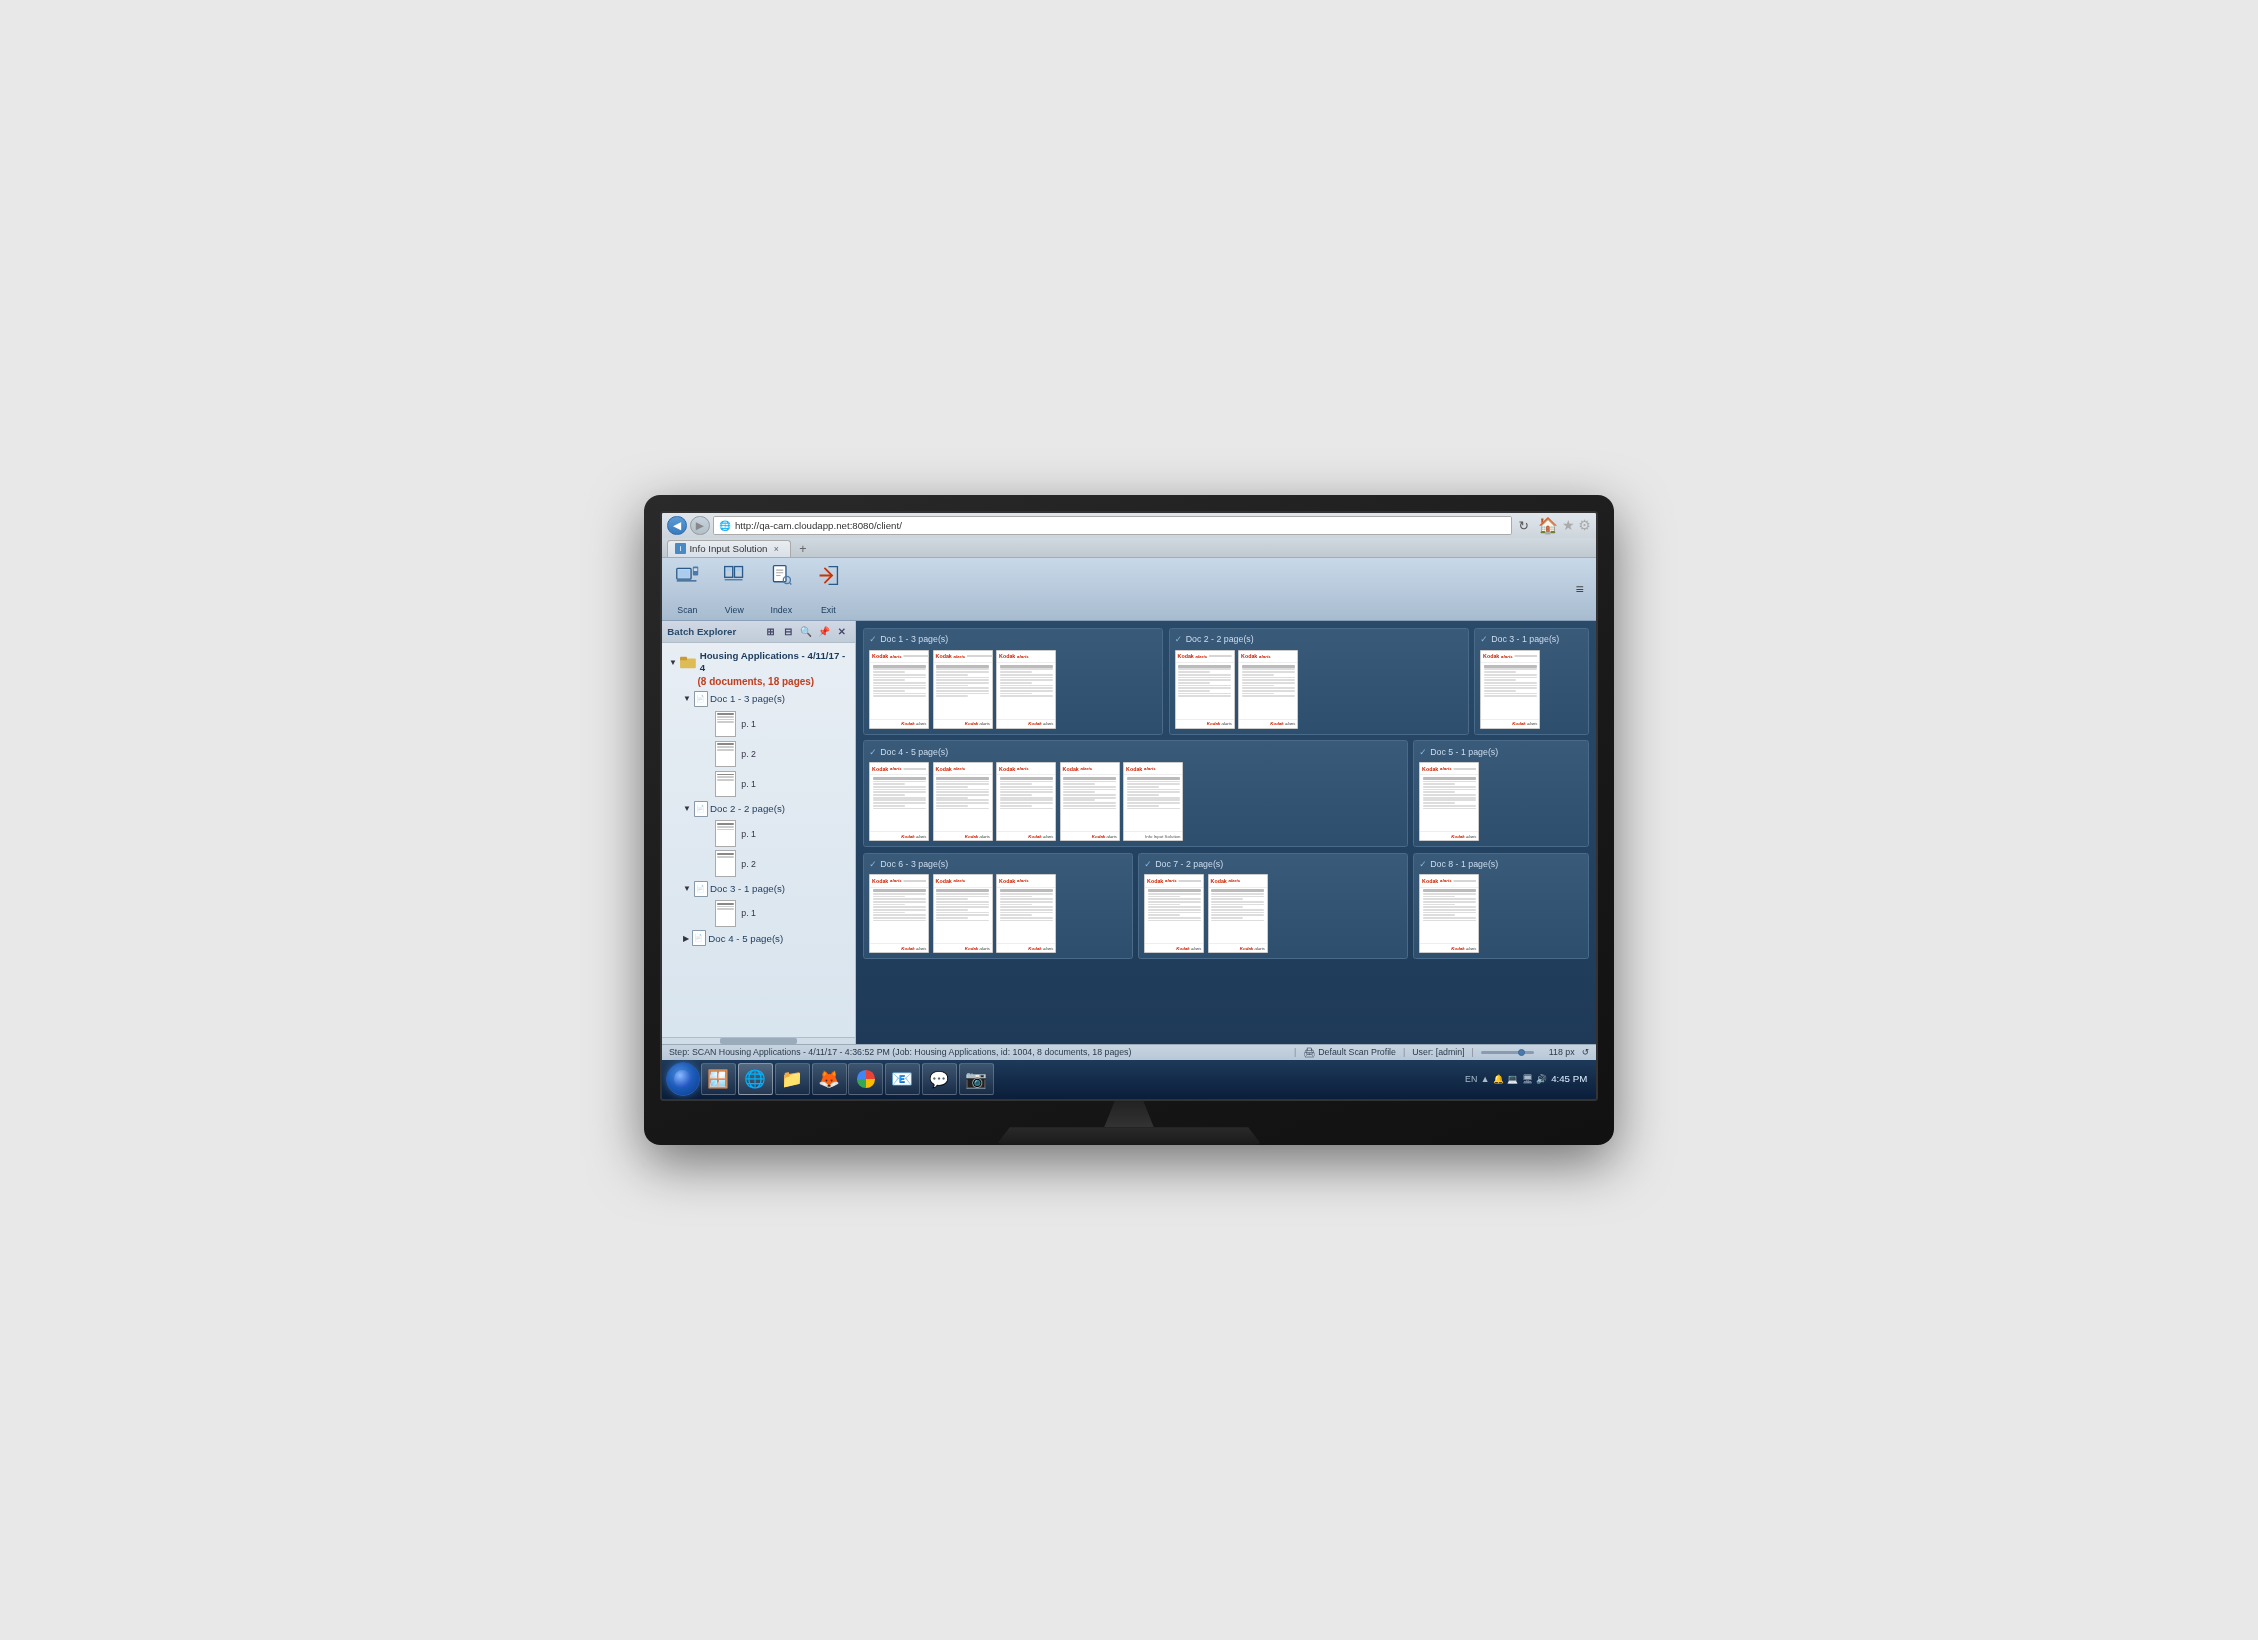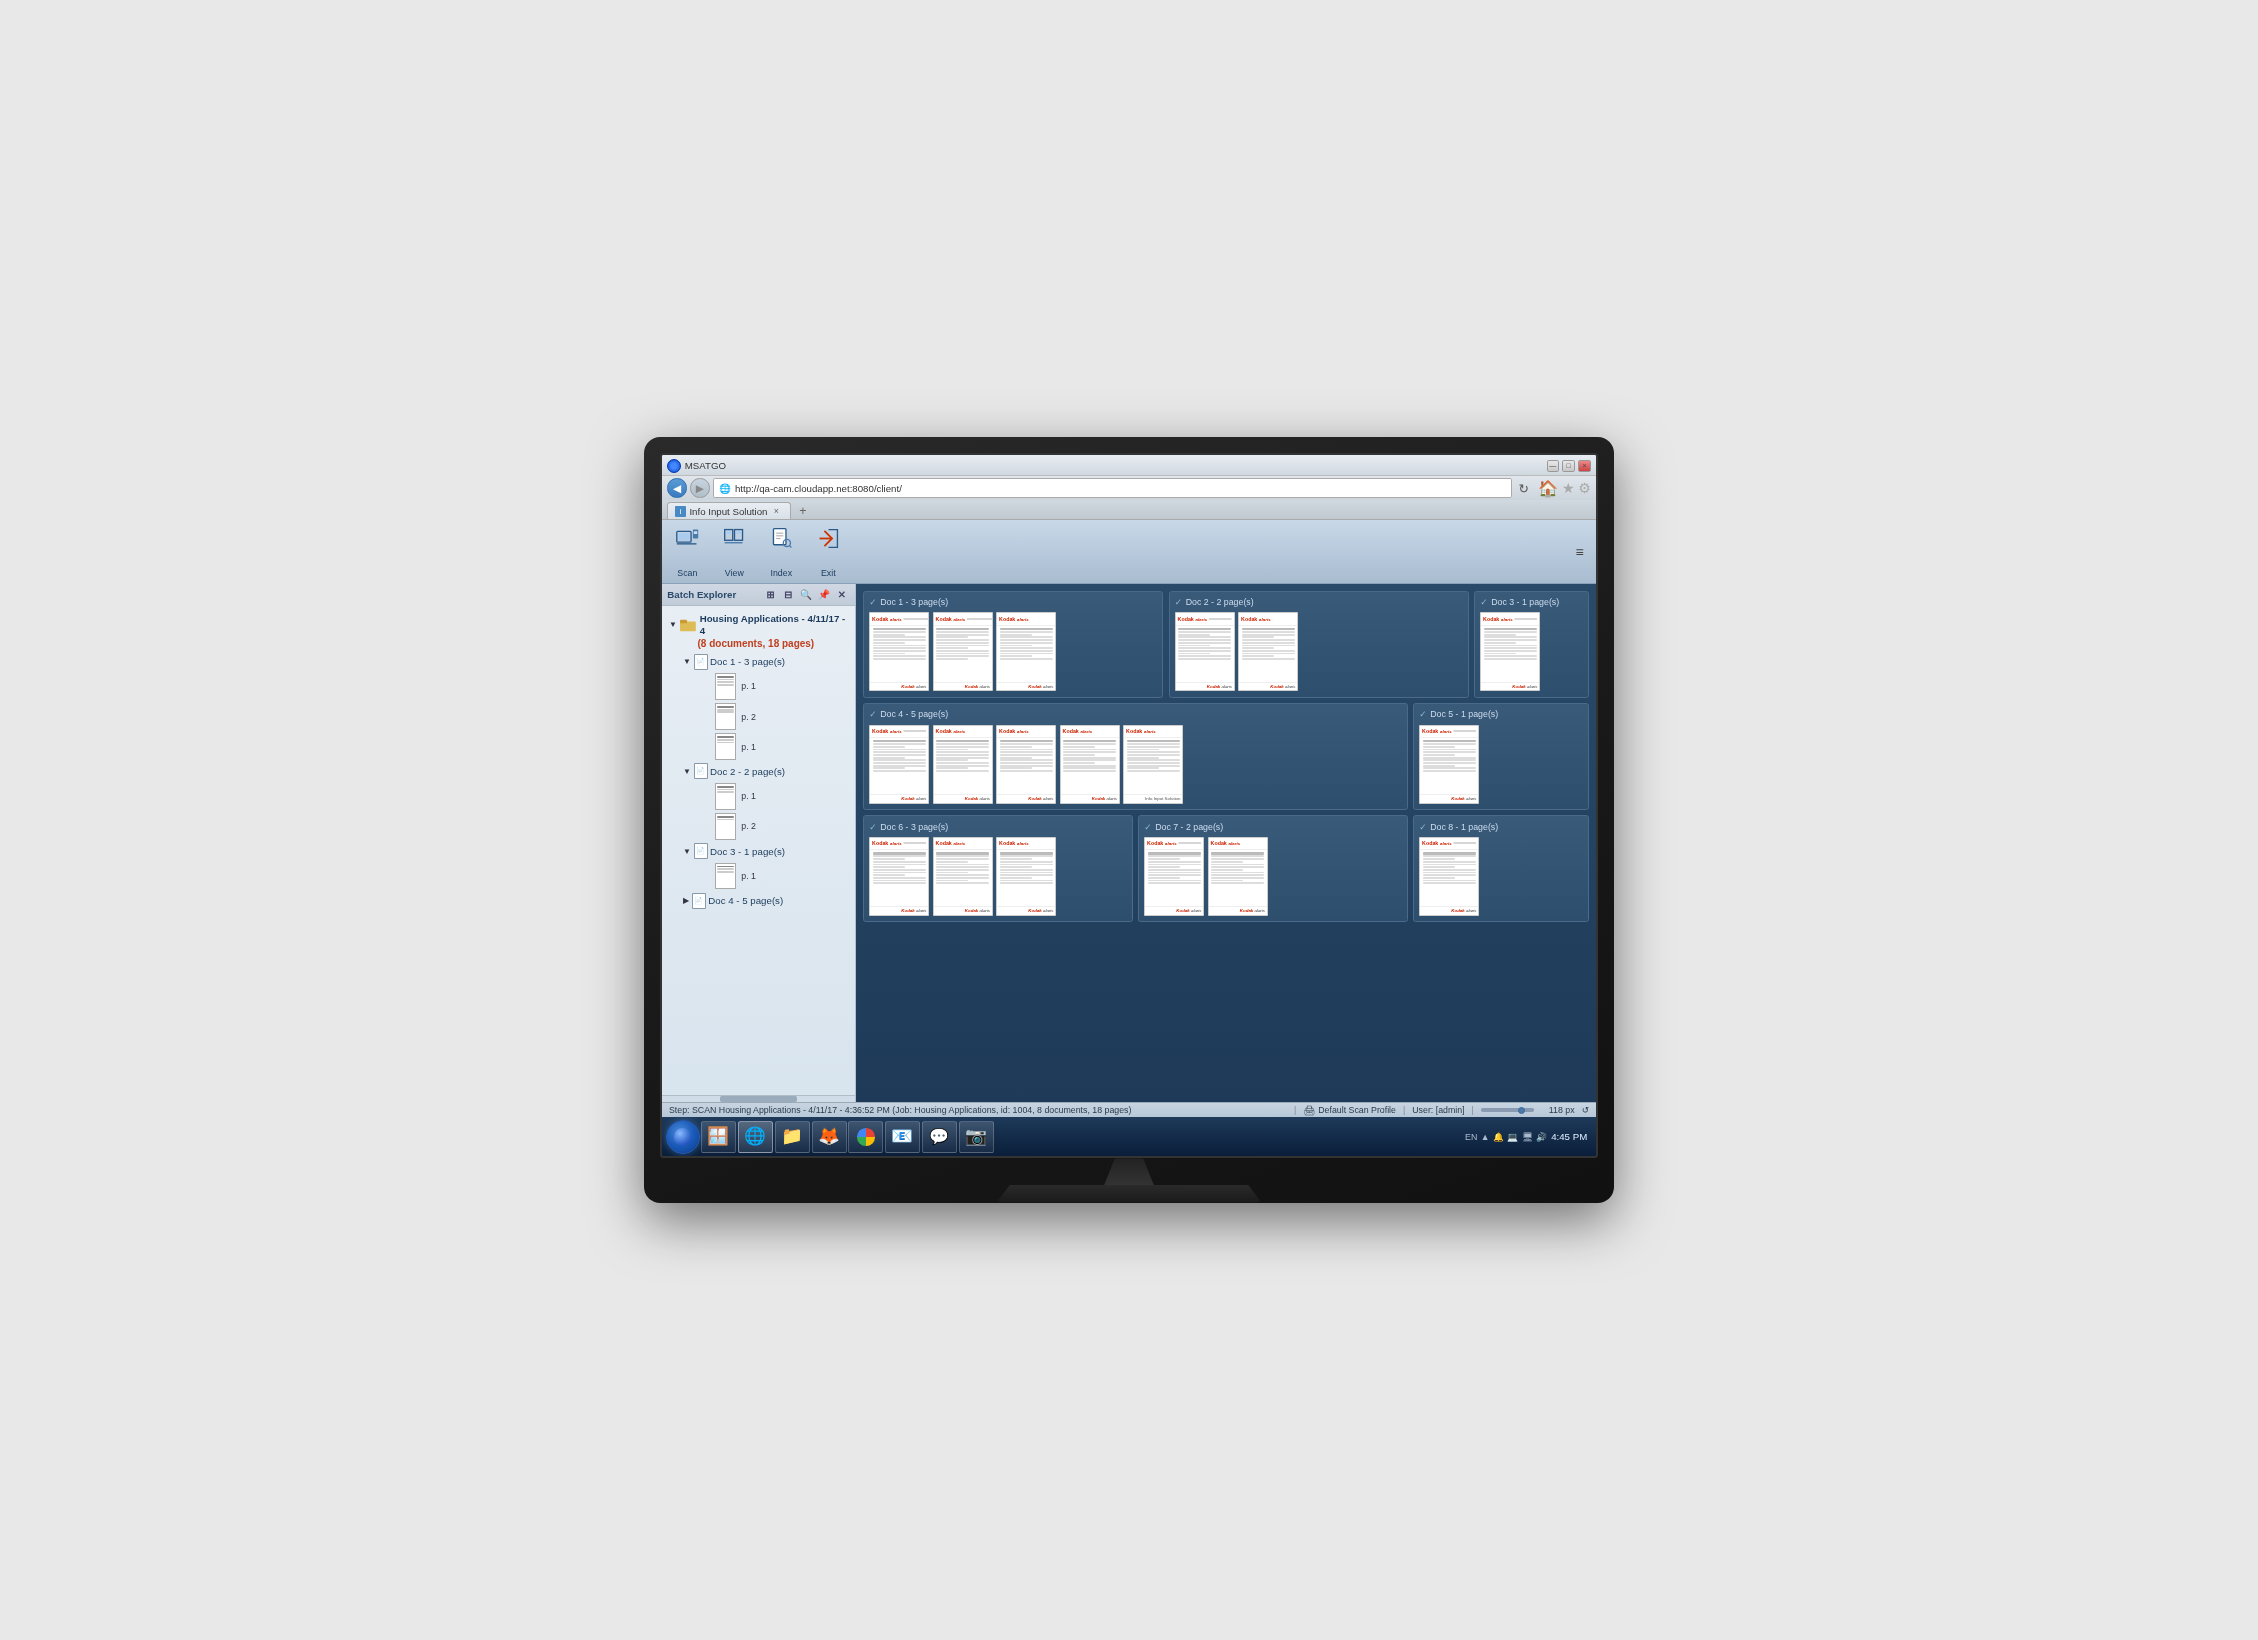--- a/index.html
+++ b/index.html
@@ -204,21 +204,21 @@
     .toolbar-menu-btn {
       font-size: 14px;
       color: #444;
       cursor: pointer;
       padding: 3.5px 7px;
     }
 
     
     .main-content {
       display: flex;
-      height: 518px;
+      height: 423px;
       background: #1e3d5c;
     }
 
     
     .sidebar {
       width: 194px;
       background: linear-gradient(180deg, #e8eef4 0%, #d8e4ee 100%);
       border-right: 0.9px solid #b0c0d0;
       overflow: hidden;
       display: flex;
@@ -664,31 +664,20 @@
       border: 0.9px solid #0033aa;
     }
   </style>
 </head>
 <body>
 
 <div class="monitor-outer">
   <div class="monitor-screen">
 
     <div class="browser-chrome">
-      <div class="browser-titlebar">
-        <div style="display:flex;align-items:center;gap:3.5px;">
-          <div class="ie-icon"></div>
-          <span style="font-size:9.7px;color:#333;">MSATGO</span>
-        </div>
-        <div class="browser-controls">
-          <div class="browser-btn">—</div>
-          <div class="browser-btn">□</div>
-          <div class="browser-btn" style="background:linear-gradient(180deg,#e88 0%,#c44 100%);">×</div>
-        </div>
-      </div>
       <div class="browser-nav">
         <div class="nav-arrow back">◀</div>
         <div class="nav-arrow forward">▶</div>
         <div class="address-bar">
           <span style="color:#888;font-size:9.7px;margin-right:3.5px;">🌐</span>
           <span>http://qa-cam.cloudapp.net:8080/client/</span>
         </div>
         <div class="refresh-btn">↻</div>
         <div style="font-size:16px;color:#aaa;cursor:pointer;margin-left:3.5px;">🏠</div>
         <div style="font-size:14px;color:#aaa;cursor:pointer;">★</div>

